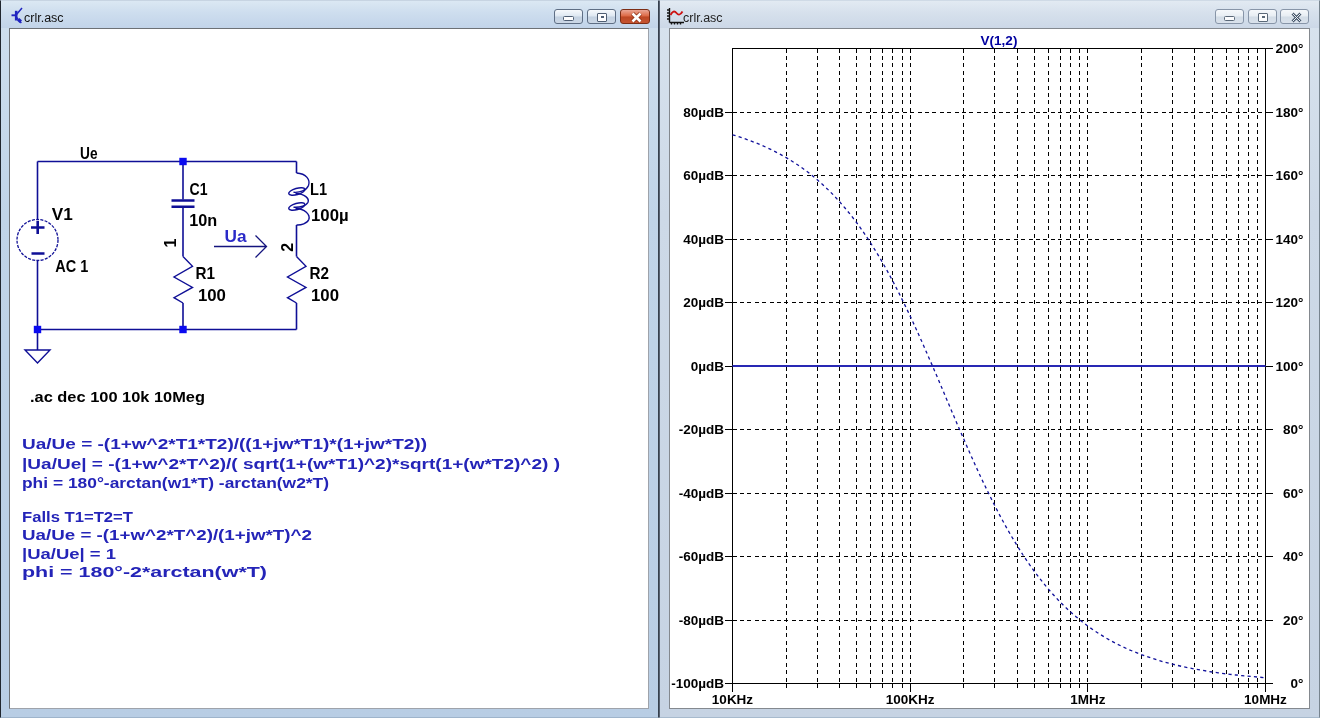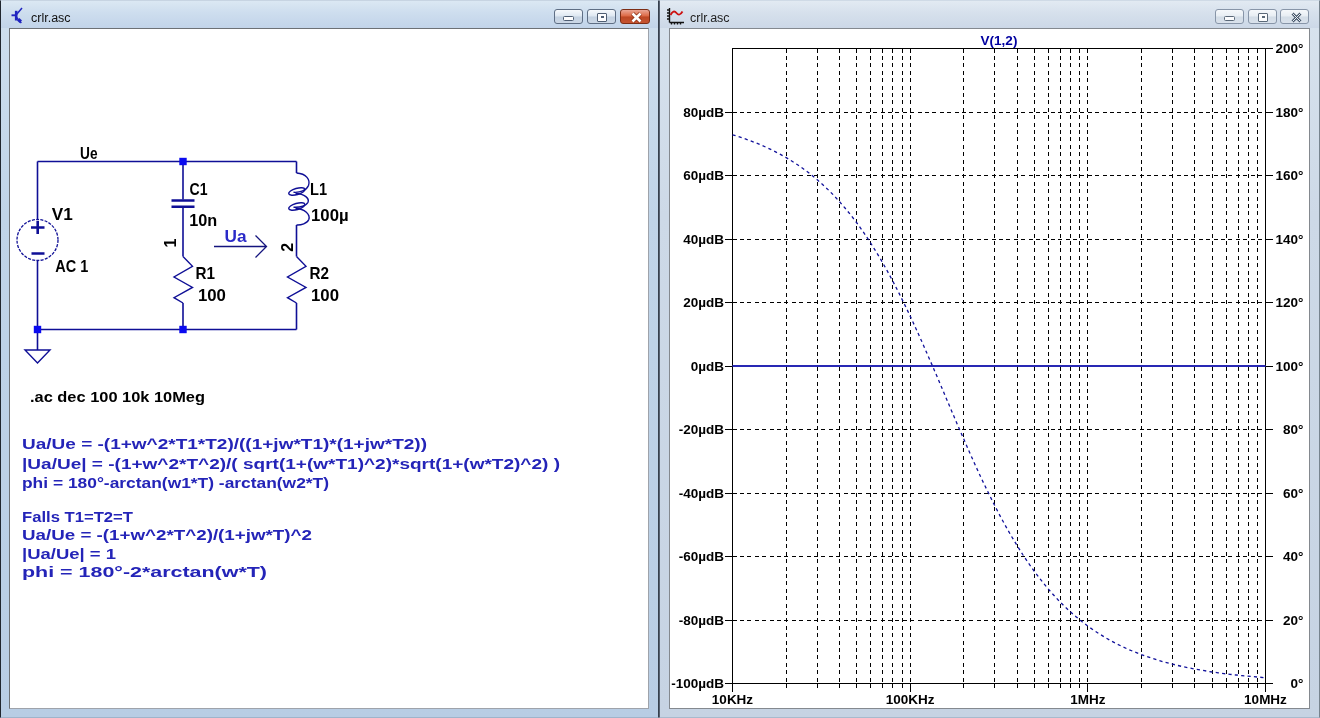--- a/index.html
+++ b/index.html
@@ -1,20 +1,20 @@
 <!DOCTYPE html>
 <html><head><meta charset="utf-8"><style>
 *{margin:0;padding:0;box-sizing:border-box}
 body{width:1320px;height:718px;position:relative;overflow:hidden;background:#fff;
  font-family:"Liberation Sans",sans-serif}
 .win{position:absolute;top:0;height:718px}
 .frame{position:absolute;inset:0;border:1px solid #474747}
 .tb{position:absolute;left:1px;right:1px;top:1px;height:27px}
 .client{position:absolute;background:#fff}
-.title{position:absolute;left:31px;top:10.5px;font-size:12.5px;color:#111}
+.title{position:absolute;left:24px;top:10.5px;font-size:12.5px;color:#111}
 .btn{position:absolute;top:8.5px;width:29px;height:15.5px;border-radius:3px;border:1px solid #5e6e84}
 .glyph{position:absolute}
 </style></head><body>
 
 <div class="win" style="left:0;width:659px">
  <div class="frame" style="background:linear-gradient(#cfdfee,#c0d4e8 30%,#b8cde4);border-right-color:#36404d;border-left:1px solid #20262e;border-top:1px solid #c7d4e2;border-bottom:1px solid #9eb4cb"></div>
  <div class="tb" style="background:linear-gradient(#dbe8f3,#cdddee 45%,#c2d4e9)"></div>
  <div class="client" style="left:9px;top:28px;width:640px;height:681px;border:1px solid #6d7175;border-right-color:#9ea3ab;border-bottom-color:#9ea3ab"></div>
  <div class="title">crlr.asc</div>
  <div class="btn" style="left:554px;background:linear-gradient(#f6f9fc,#dde7f1 48%,#c3d1e1 52%,#ccd8e6)">

